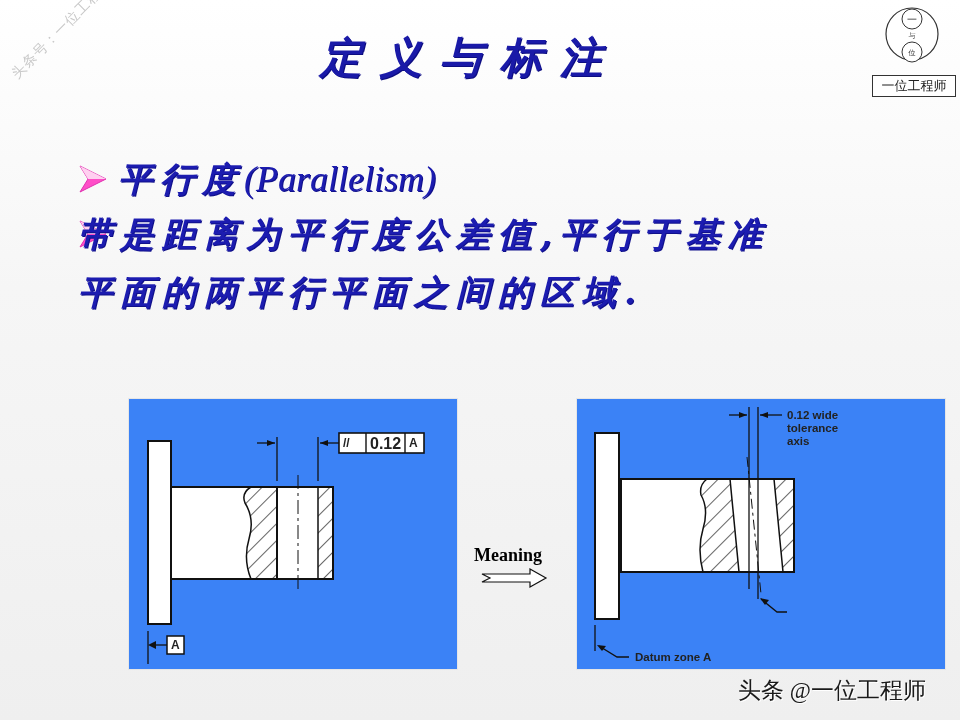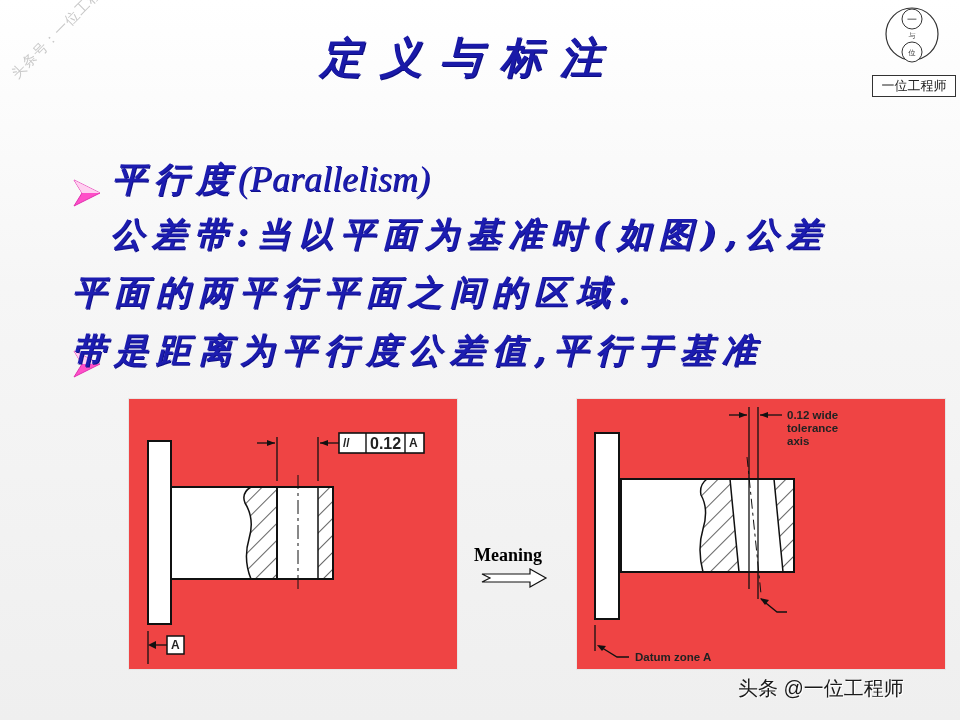--- a/index.html
+++ b/index.html
@@ -22,48 +22,48 @@
     font-family: "DejaVu Serif", serif;
     margin-top: 9px;
   }
   .title {
     position:absolute; left:320px; top:30px; width:310px; height:60px;
     color:#1a1aa8; font-size:42px; font-weight:bold; letter-spacing:18px;
     font-family: "DejaVu Serif", serif; font-style:italic;
     text-shadow: 1px 1px 0 #0d0d80;
   }
   .bullet {
-    position:absolute; left:72px; display:flex; align-items:flex-end;
+    position:absolute; left:78px; display:flex; align-items:flex-start;
   }
   .bullet-arrow { width:30px; height:30px; margin-right:10px; flex:0 0 auto; }
   .bullet-text {
     color:#1c1cb0; font-weight:bold; font-size:34px; font-style:italic;
     font-family: "DejaVu Serif", serif; letter-spacing:8px; line-height:58px;
     text-shadow: 1px 1px 0 #10108a;
   }
   .b1 { top:150px; }
   .b1 .latin { font-family: "Liberation Serif", serif; font-style:italic; font-weight:normal; letter-spacing:0; font-size:36px; }
   .b2 { top:205px; width:840px; }
   .b2 .bullet-text { width:800px; }
   .b2 .cont { display:block; margin-left:-2px; }
   .fig {
-    position:absolute; background:#ef4444; border:1px solid #e6e6e6;
+    position:absolute; background:#3b82f6; border:1px solid #e6e6e6;
   }
   .fig-left { left:128px; top:398px; width:328px; height:270px; }
   .fig-right { left:576px; top:398px; width:368px; height:270px; }
   .fig svg { position:absolute; left:0; top:0; }
   .ann { position:absolute; font-family:"Liberation Sans", sans-serif; font-weight:bold; font-size:11.5px; color:#222; line-height:13px; }
   .meaning {
     position:absolute; left:474px; top:545px; font-family:"Liberation Serif", serif;
     font-weight:bold; font-size:18px; color:#000000;
   }
   .meaning-arrow { position:absolute; left:480px; top:568px; }
   .footer {
-    position:absolute; left:738px; top:675px; font-size:20px; color:#1a1a1a;
-    font-family: Liberation Sans, sans-serif;
+    position:absolute; left:738px; top:675px; font-size:23px; color:#1a1a1a;
+    font-family: Liberation Serif, serif;
     text-shadow: 1px 1px 0 #fff;
   }
 </style>
 </head>
 <body>
 
 <div class="watermark">头条号：一位工程师</div>
 
 <svg class="logo" viewBox="0 0 88 84" width="88" height="84">
   <circle cx="44" cy="30" r="26" fill="#fff" stroke="#333" stroke-width="1.2"></circle>
@@ -86,23 +86,22 @@
     <span>平行度</span><span class="latin">(Parallelism)</span>
   </div>
 </div>
 
 <div class="bullet b2">
   <svg class="bullet-arrow" viewBox="0 0 30 30" style="margin-top:14px">
     <polygon points="2,2 28,15 2,28 10,15" fill="#ff4ec8" stroke="#e030b0" stroke-width="1"></polygon>
     <polygon points="2,2 28,15 10,15" fill="#ffd0f0"></polygon>
   </svg>
   <div class="bullet-text">
-    <span class="cont">公差带:当以平面为基准时(如图),公差</span>
+    <span class="cont" style="margin-left:-40px">带是距离为平行度公差值,平行于基准</span>
     <span class="cont" style="margin-left:-40px">平面的两平行平面之间的区域.</span>
-    <span class="cont" style="margin-left:-40px">带是距离为平行度公差值,平行于基准</span>
   </div>
 </div>
 
 <div class="fig fig-left">
   <svg width="328" height="270" viewBox="0 0 328 270">
     <defs>
       <pattern id="hatch" patternUnits="userSpaceOnUse" width="12" height="12" patternTransform="rotate(45)">
         <line x1="0" y1="0" x2="0" y2="12" stroke="#111" stroke-width="1.3"></line>
       </pattern>
       <clipPath id="lclip1">

